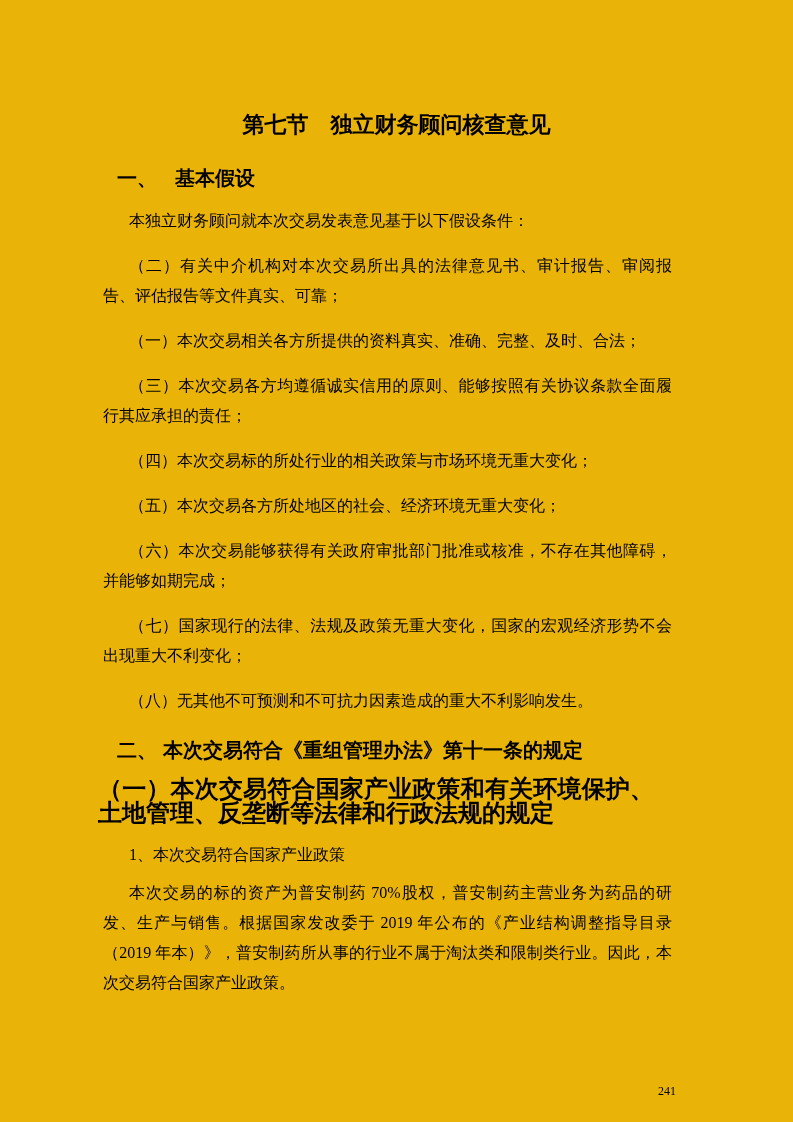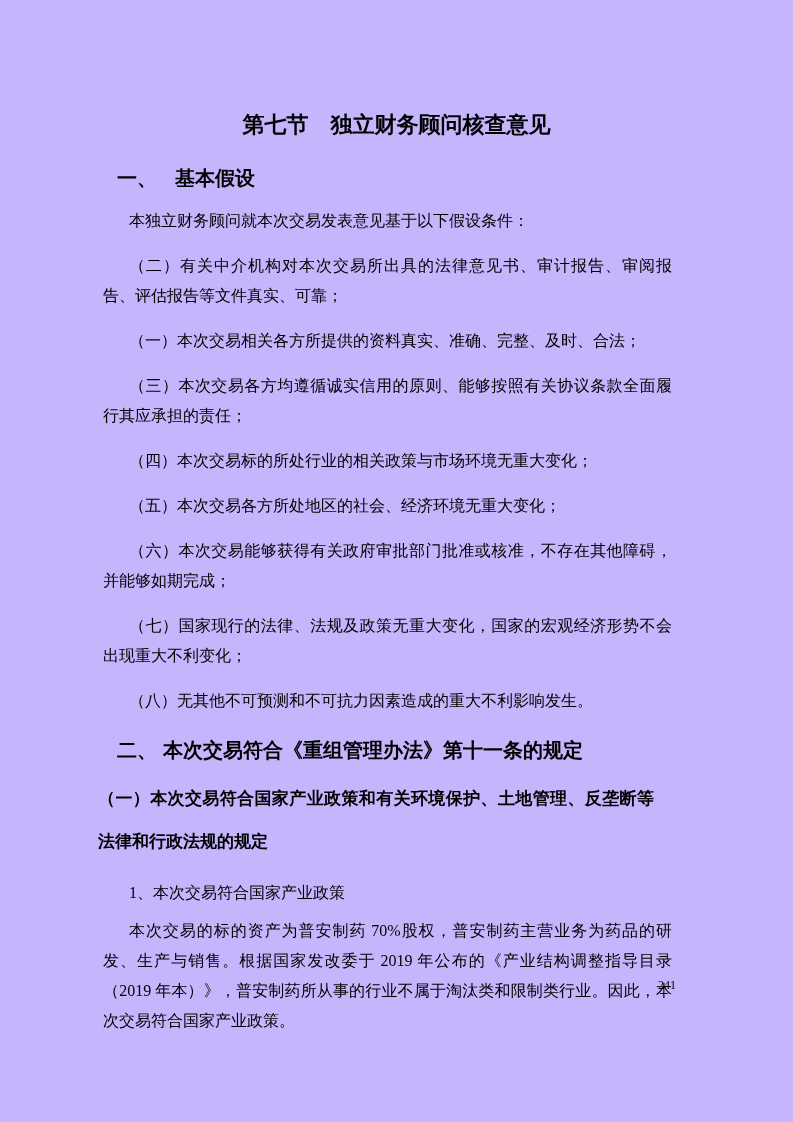--- a/index.html
+++ b/index.html
@@ -1,20 +1,20 @@
 <!DOCTYPE html>
 <html><head>
 <meta charset="utf-8">
 <style>
   html,body{margin:0;padding:0;background:#e8e8e8;}
   .page{
     position:relative;
     width:793px;height:1122px;
     margin:0 auto;
-    background:#c4b5fd;
+    background:#eab308;
     color:#000;
     font-family:"Liberation Serif","DejaVu Serif",serif;
     overflow:hidden;
   }
   .content{
     position:absolute;
     left:91px;top:0;
     width:611px;
   }
   .doc-title{
@@ -34,39 +34,39 @@
     line-height:28px;
     margin:0 0 0 26px;
   }
   .h1.first{margin-top:24px;}
   .h1.first .sec-num{margin-right:18px;}
   .h1.second{margin-top:20px;}
   .h1.second .sec-num{margin-right:6px;}
   .h2{
     font-family:Liberation Serif, serif;
     font-weight:bold;
-    font-size:17px;
-    line-height:43px;
+    font-size:24px;
+    line-height:24px;
     width:556px;
     margin:13px 0 0 7px;
     text-align:justify;
   }
   p.body{
     font-size:16px;
     line-height:30px;
     width:569px;
     margin:15px 0 0 12px;
     text-indent:26px;
     text-align:justify;
   }
   p.body.intro{margin-top:14px;}
   p.body.point-body{margin-top:8px;}
   .page-number{
     position:absolute;
-    left:645px;top:978px;
+    left:645px;top:1084px;
     width:44px;
     text-align:center;
     font-size:12px;
     line-height:14px;
   }
 </style>
 </head>
 <body>
 
 <div class="page">

